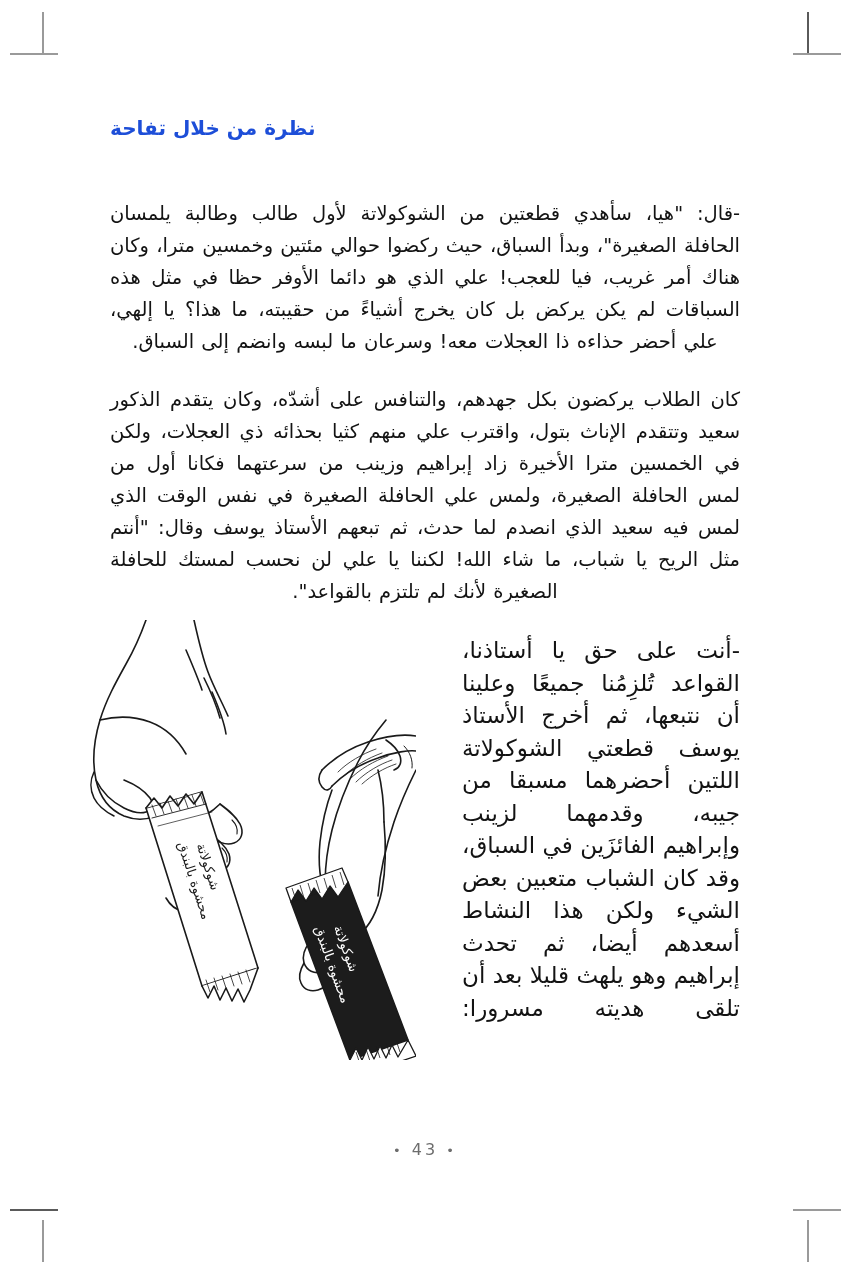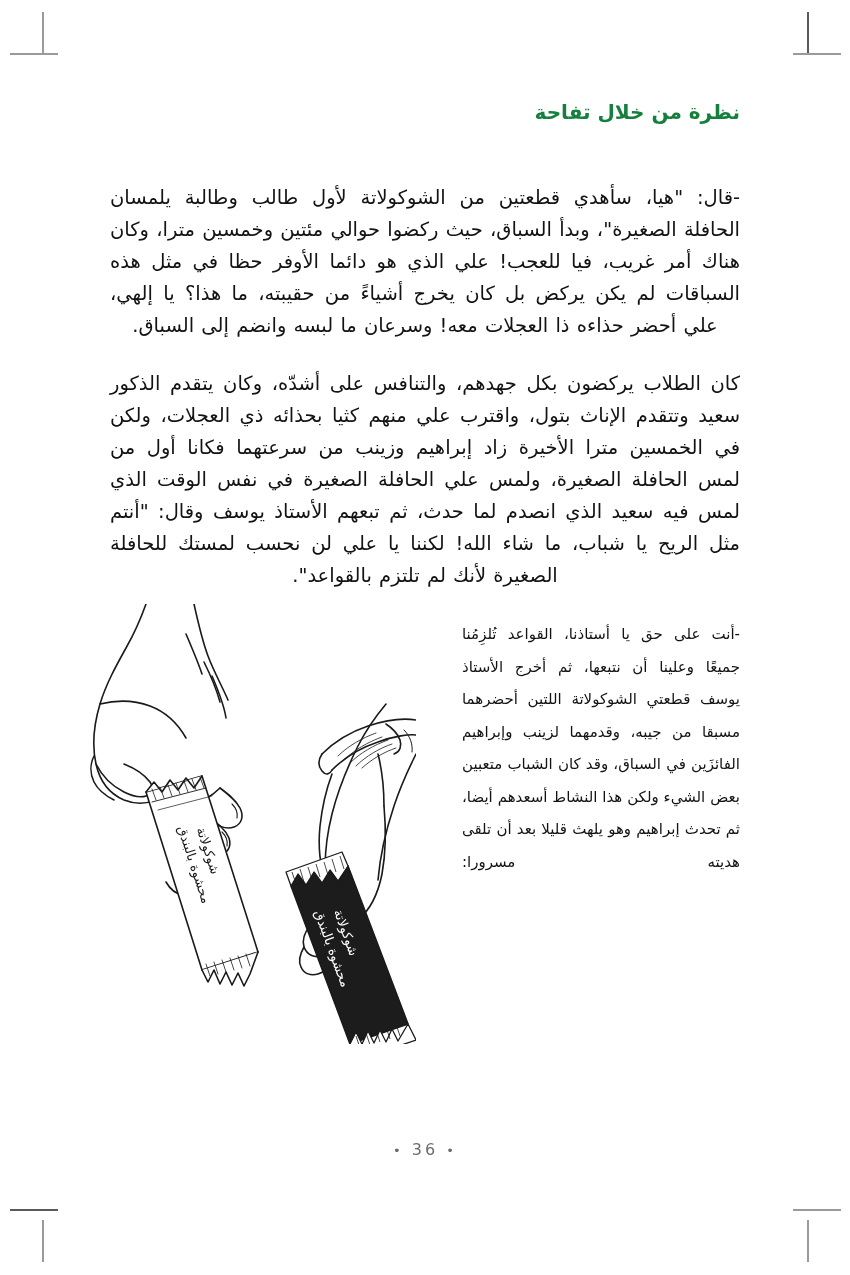--- a/index.html
+++ b/index.html
@@ -35,26 +35,26 @@
 
   
   .content {
     position: absolute;
     left: 110px;
     top: 100px;
     width: 630px;
   }
 
   .chapter-title {
-    text-align: right;
-    color: #15803d;
+    text-align: left;
+    color: #1d4ed8;
     font-size: 20px;
     font-weight: bold;
     letter-spacing: 0px;
-    margin: 0 0 58px 0;
+    margin: 16px 0 58px 0;
     direction: rtl;
   }
 
   p.body {
     direction: rtl;
     text-align: justify;
     text-align-last: center;
     font-size: 19.5px;
     line-height: 32px;
     color: #131313;
@@ -71,21 +71,21 @@
   .col-text {
     width: 290px;
     margin-right: 0;
     margin-left: auto;
     direction: rtl;
   }
   .col-text p {
     direction: rtl;
     text-align: justify;
     text-align-last: right;
-    font-size: 15px;
+    font-size: 23px;
     line-height: 32.5px;
     color: #131313;
     margin: 0 0 24px 12px;
   }
   .col-text p.just-both { text-align-last: justify; }
 
   
   .illustration {
     position: absolute;
     left: -24px;
@@ -292,17 +292,17 @@
       </div>
 
       <div class="col-text">
         <p class="just-both">-أنت على حق يا أستاذنا، القواعد تُلزِمُنا جميعًا وعلينا أن نتبعها، ثم أخرج الأستاذ يوسف قطعتي الشوكولاتة اللتين أحضرهما مسبقا من جيبه، وقدمهما لزينب وإبراهيم الفائزَين في السباق، وقد كان الشباب متعبين بعض الشيء ولكن هذا النشاط أسعدهم أيضا، ثم تحدث إبراهيم وهو يلهث قليلا بعد أن تلقى هديته مسرورا:</p>
       </div>
     </div>
   </div>
 
   <div class="folio">
     <span class="dot">•</span>
-    <span>36</span>
+    <span>43</span>
     <span class="dot">•</span>
   </div>
 
 </div>
 
 </body></html>

